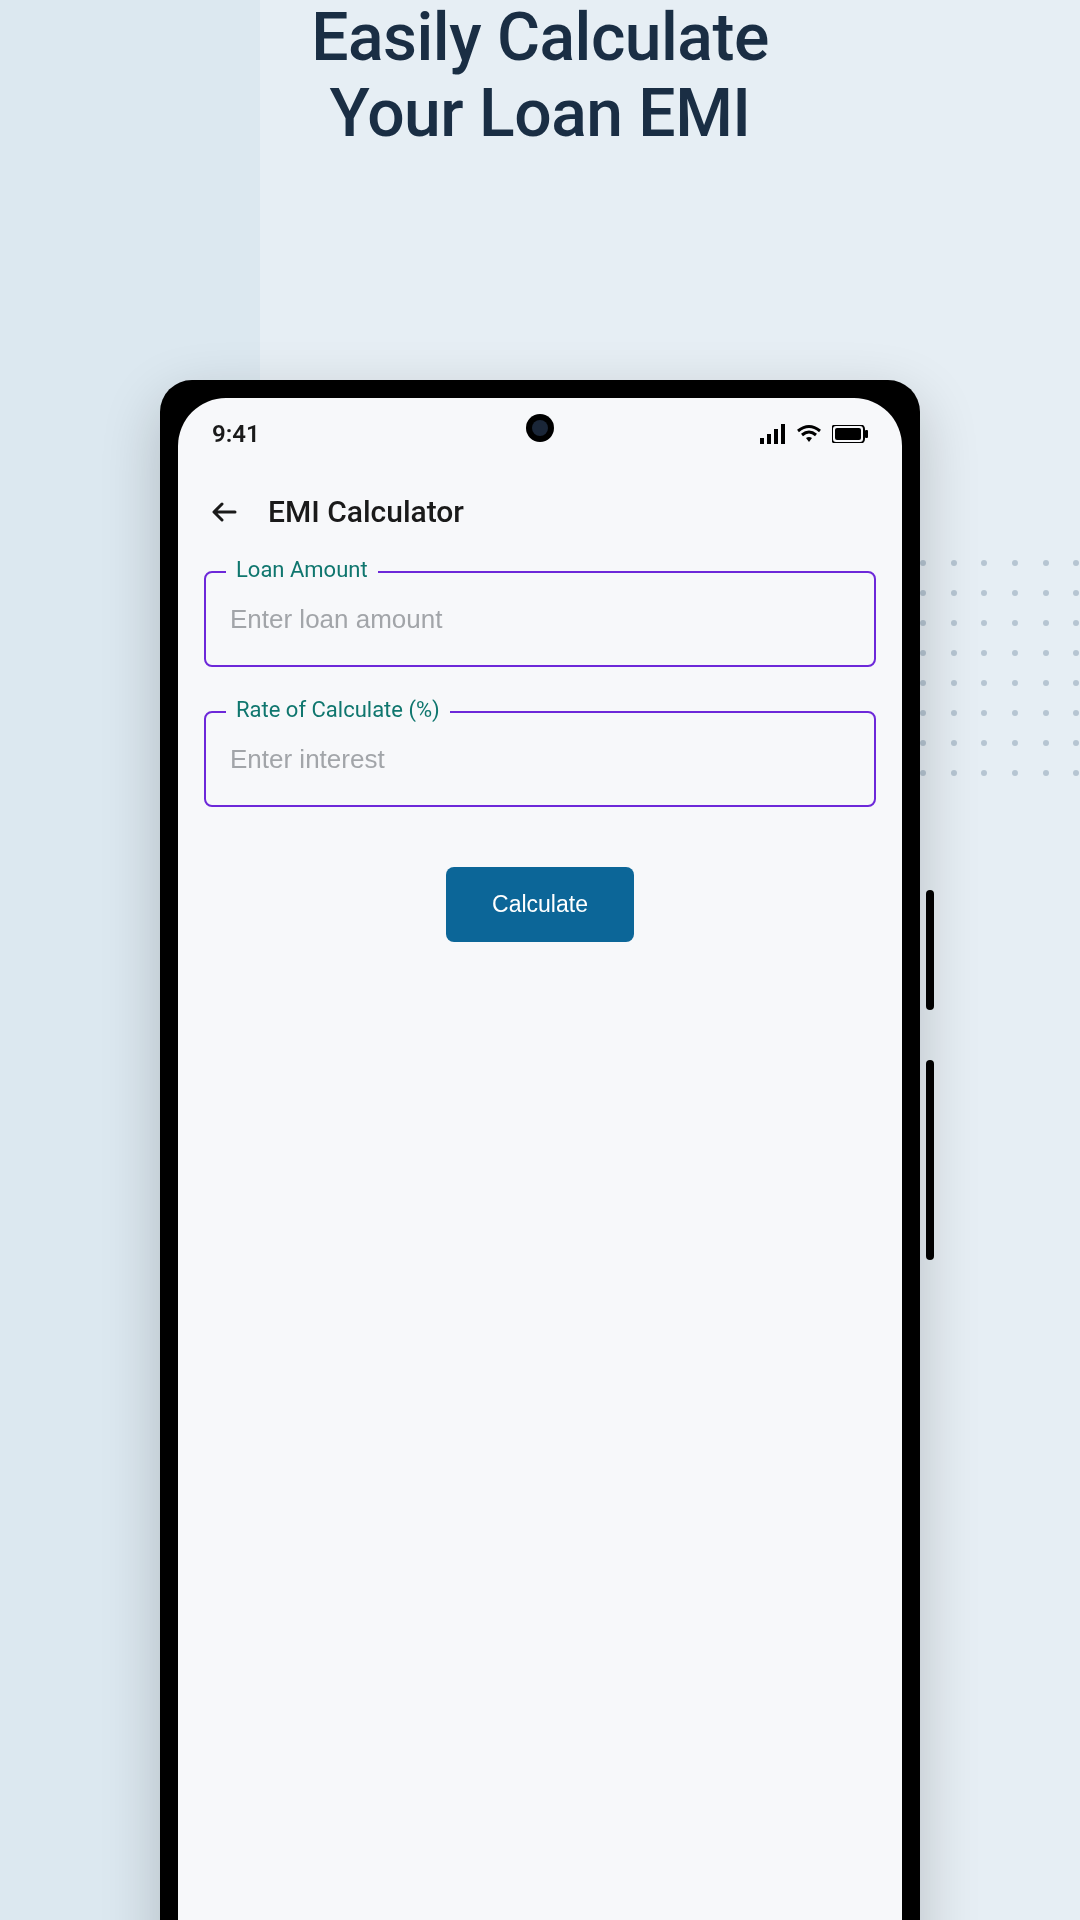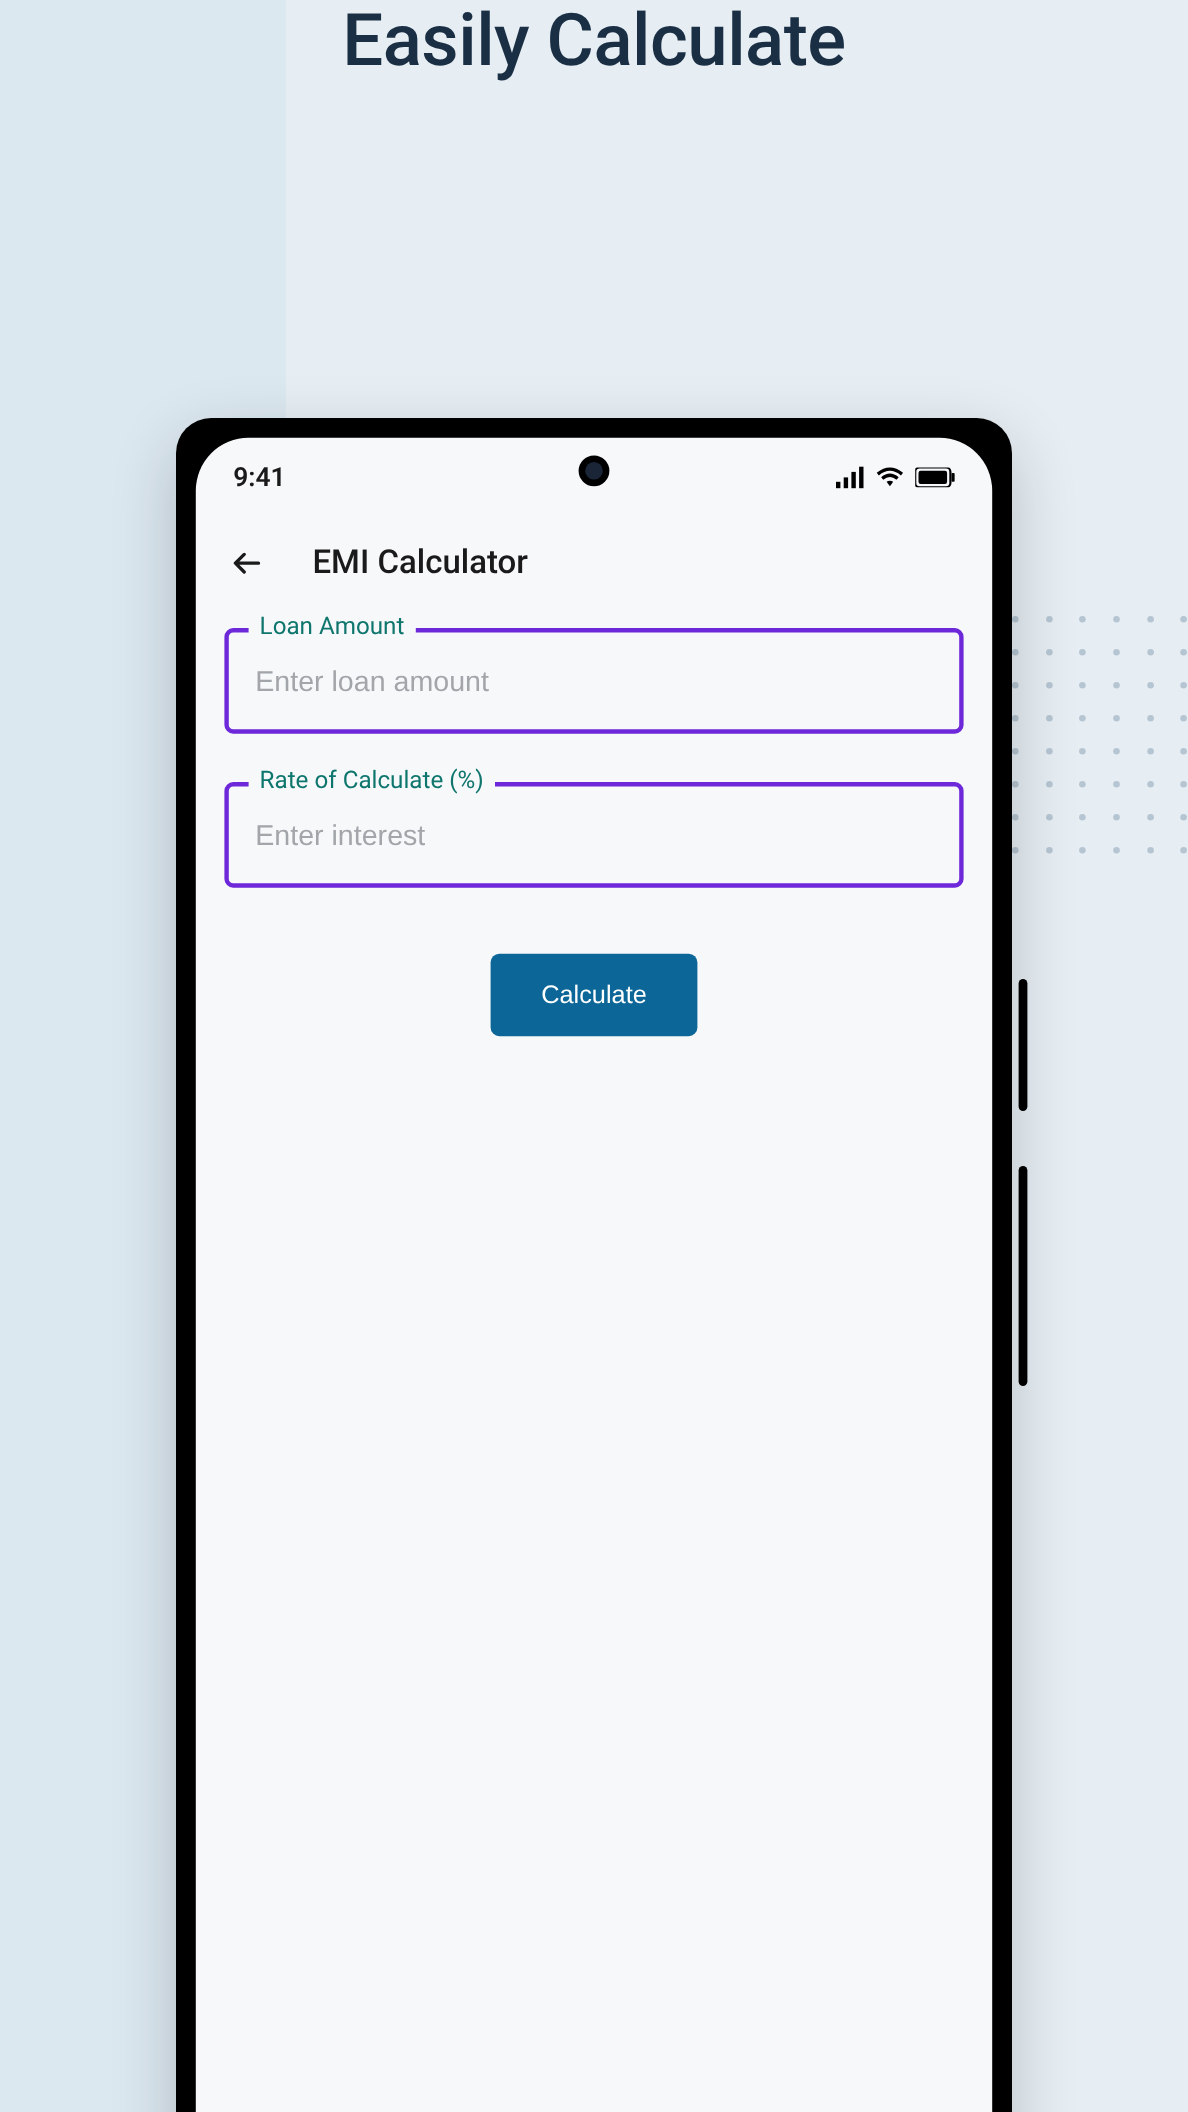--- a/index.html
+++ b/index.html
@@ -113,21 +113,21 @@
     }
     .status-right {
       display: flex;
       align-items: center;
       gap: 10px;
     }
     .status-right svg { display: block; }
     .app-header {
       display: flex;
       align-items: center;
-      gap: 42px;
+      gap: 26px;
       padding: 36px 30px 22px;
     }
     .back-arrow {
       width: 34px;
       height: 34px;
       display: flex;
       align-items: center;
       justify-content: center;
     }
     .app-title {
@@ -142,21 +142,21 @@
       top: -14px;
       left: 22px;
       background: #f7f8fa;
       padding: 0 10px;
       font-size: 22px;
       color: #0f766e;
     }
     .field-input {
       width: 100%;
       height: 96px;
-      border: 4px solid #6d28d9;
+      border: 2px solid #6d28d9;
       border-radius: 8px;
       background: transparent;
       padding: 0 24px;
       font-size: 26px;
       color: #1a1a1a;
       outline: none;
     }
     .field-input::placeholder { color: #a2a5a9; }
     .btn-row { display: flex; justify-content: center; margin-top: 60px; }
     .calc-btn {
@@ -170,20 +170,21 @@
       cursor: pointer;
     }
   </style>
 </head>
 <body>
 
 <div class="light-panel"></div>
 
 <div class="hero-title">
   <span>Easily Calculate</span><br>
+  <span>Your Loan EMI</span>
 </div>
 
 <div class="dot-grid">
   <span></span>
     <span></span>
     <span></span>
     <span></span>
     <span></span>
     <span></span>
   <span></span>

